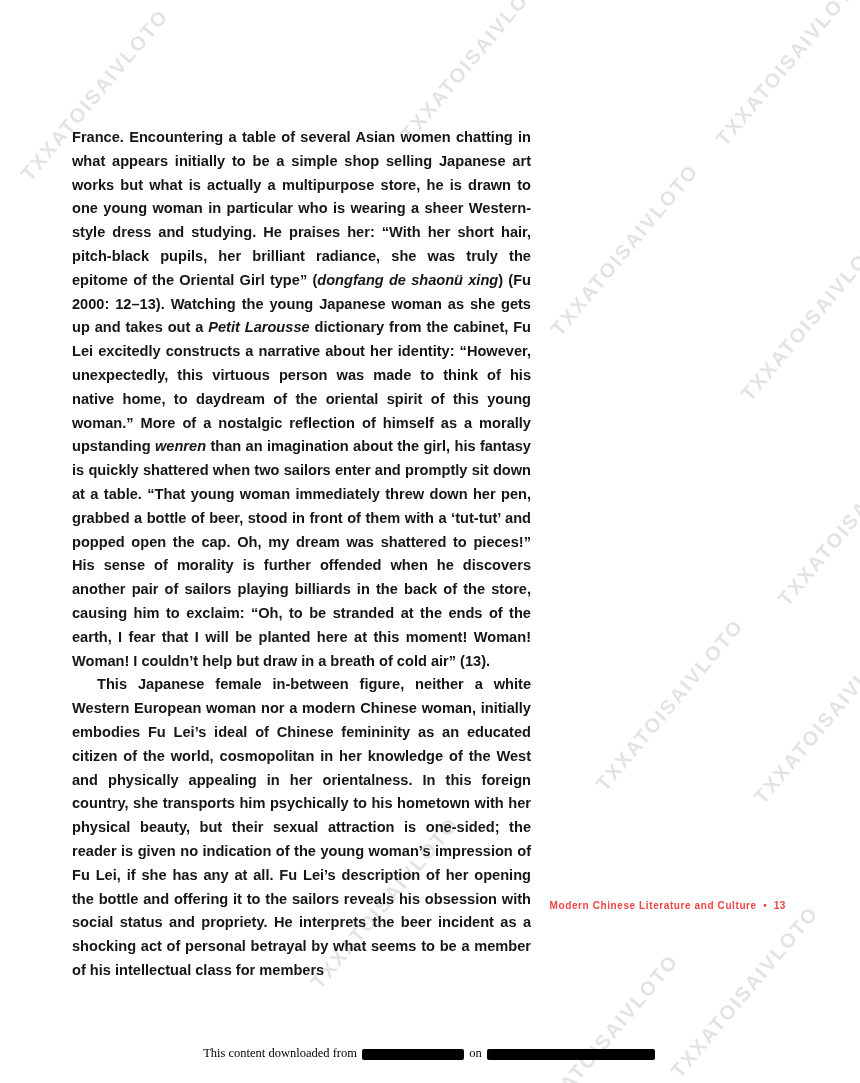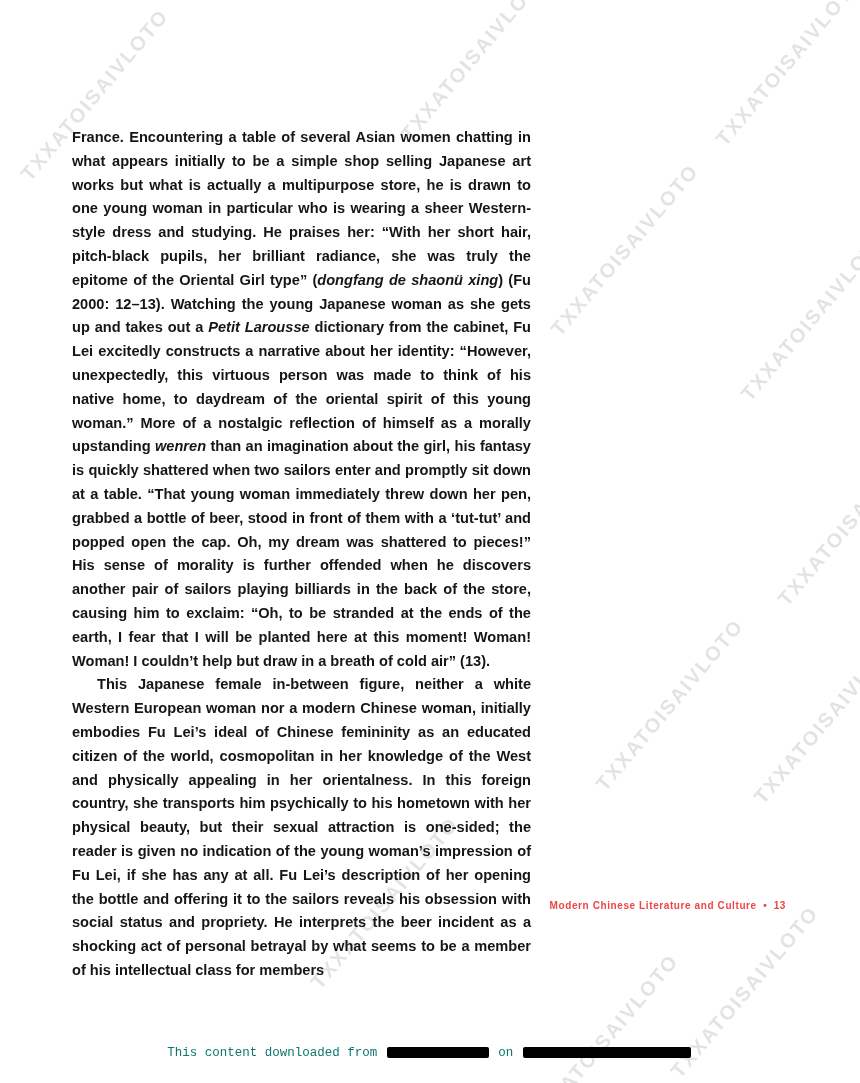--- a/index.html
+++ b/index.html
@@ -67,23 +67,23 @@
   }
   .running-footer .sep { margin: 0 3px; }
 
   
   .jstor-footer {
     position: absolute;
     left: 0;
     top: 1046px;
     width: 100%;
     text-align: center;
-    font-family: Liberation Mono, monospace;
+    font-family: Liberation Serif, serif;
     font-size: 12.5px;
-    color: #0f766e;
+    color: #000000;
   }
   .jstor-line1 { margin-bottom: 3px; }
   .redact {
     display: inline-block;
     background: #000;
     height: 11px;
     vertical-align: middle;
     border-radius: 2px;
     margin: 0 2px;
   }

